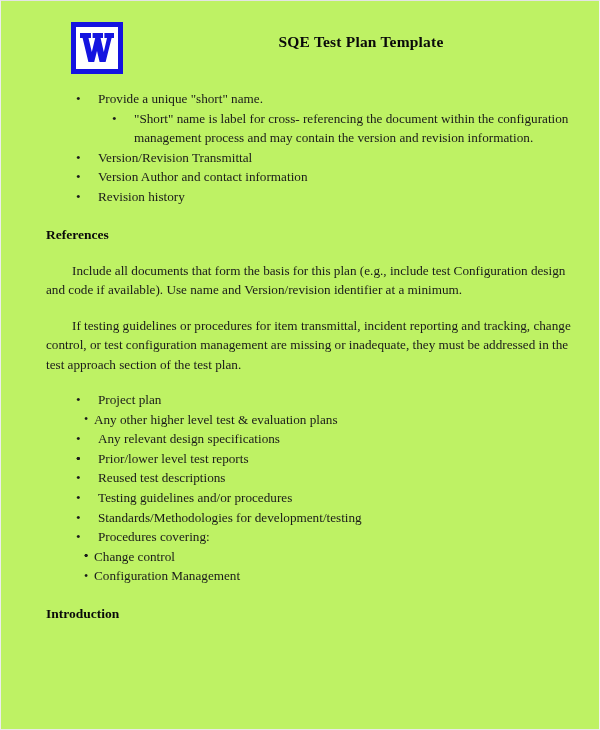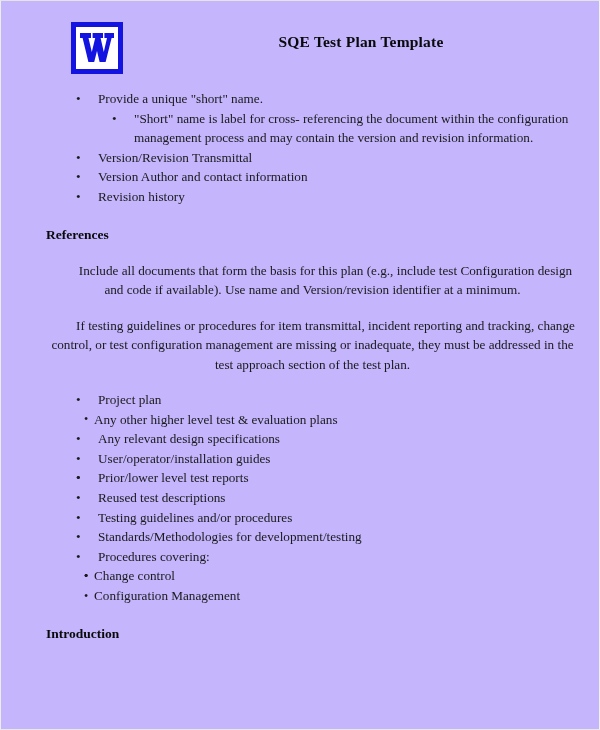--- a/index.html
+++ b/index.html
@@ -13,21 +13,21 @@
     height: 730px;
     font-family: "Liberation Serif", "DejaVu Serif", serif;
     color: #111111;
     overflow: hidden;
   }
 
   #page {
     position: relative;
     width: 600px;
     height: 730px;
-    background: #c4b5fd;
+    background: #bef264;
     border-top: 1px solid #e4e4e4;
     border-left: 1px solid #ededed;
     border-right: 1px solid #f2f2f2;
     border-bottom: 1px solid #e9e9e9;
     box-sizing: border-box;
     padding: 0;
   }
 
   
   #doc-header {
@@ -85,21 +85,21 @@
     margin: 0;
     padding: 0;
   }
 
   .para {
     font-size: 13.2px;
     line-height: 19.5px;
     text-indent: 26px;
     margin: 0;
     padding: 0;
-    text-align: center;
+    text-align: left;
     color: #1a1a1a;
   }
 
   
   ul.lvl1 {
     list-style: none;
     margin: 0;
     padding: 0;
   }
   ul.lvl1 > li {
@@ -241,21 +241,20 @@
       </li>
     </ul>
 
     <ul class="lvl1">
       <li>
         <span class="bullet">•</span>
         <span>Any relevant design specifications</span>
       </li>
       <li>
         <span class="bullet">•</span>
-        <span>User/operator/installation guides</span>
       </li>
       <li>
         <span class="bullet">•</span>
       </li>
       <li>
         <span class="bullet">•</span>
         <span>Prior/lower level test reports</span>
       </li>
       <li>
         <span class="bullet">•</span>

